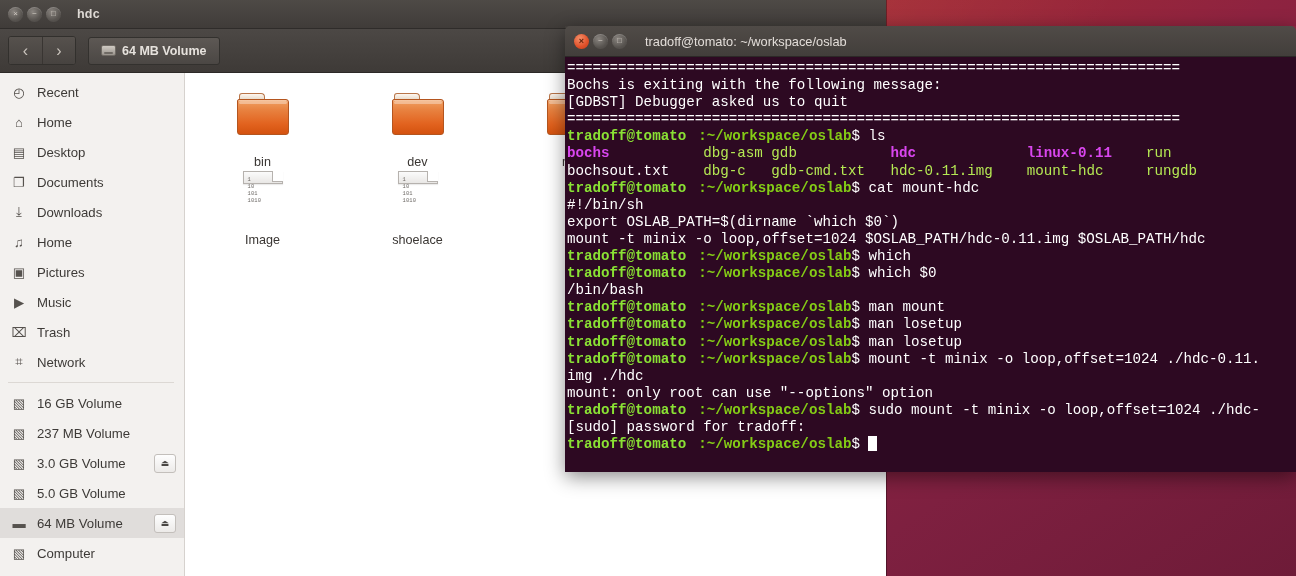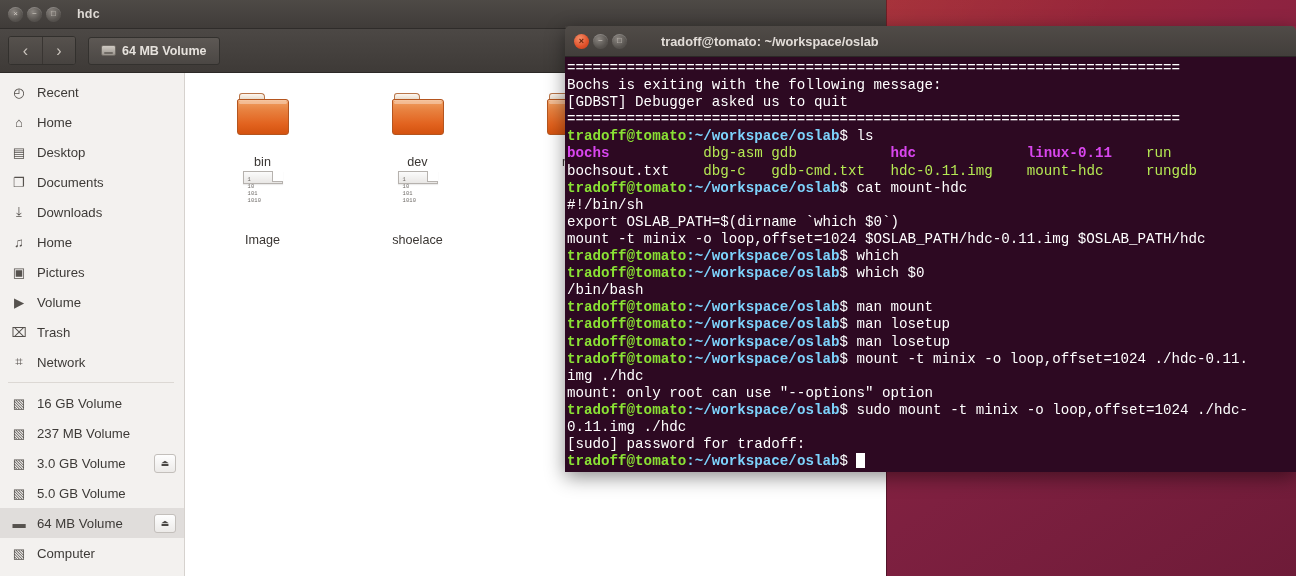--- a/index.html
+++ b/index.html
@@ -147,33 +147,33 @@
     display:flex; align-items:center; padding-left:9px;
     border-bottom:1px solid #2b2826;
   }
   .tbtn-close {
     width:15px; height:15px; border-radius:50%;
     background:radial-gradient(circle at 38% 30%, #f4906a, #e0512a 58%, #c23c17);
     display:flex; align-items:center; justify-content:center;
     color:#5c1d08; font-size:9px; font-weight:bold; line-height:1;
   }
   .term-title {
-    margin-left:34px; color:#e2ddd8; font-size:12.8px; font-weight:bold;
+    margin-left:18px; color:#e2ddd8; font-size:12.8px; font-weight:normal;
   }
   .term-body {
     flex:1; background:#2d0922; overflow:hidden;
     padding:3px 5px 0 2px; position:relative;
   }
   .tline {
     font-family:"Liberation Mono", monospace;
     font-size:14.2px; line-height:17.1px;
     white-space:pre; color:#ffffff;
   }
   .c-user { color:#8ae234; font-weight:bold; }
-  .c-path { color:#7dd3fc; font-weight:bold; }
+  .c-path { color:#84cc16; font-weight:bold;padding-left:12px; }
   .c-dir  { color:#d946ef; font-weight:bold; }
   .c-exe  { color:#b5e853; font-weight:normal; }
   .c-plain{ color:#ffffff; }
   .cursor {
     display:inline-block; width:9px; height:15px;
     background:#ffffff; vertical-align:-3px;
   }
 </style>
 </head>
 <body>
@@ -233,21 +233,21 @@
           <div class="side-item">
             <span class="ico">♫</span>
             <span class="lbl">Home</span>
           </div>
           <div class="side-item">
             <span class="ico">▣</span>
             <span class="lbl">Pictures</span>
           </div>
           <div class="side-item">
             <span class="ico">▶</span>
-            <span class="lbl">Volume</span>
+            <span class="lbl">Music</span>
           </div>
           <div class="side-item">
             <span class="ico">⌧</span>
             <span class="lbl">Trash</span>
           </div>
           <div class="side-item">
             <span class="ico">⌗</span>
             <span class="lbl">Network</span>
           </div>
         </div>
@@ -366,17 +366,16 @@
       <div class="tline"><span class="c-user">tradoff@tomato</span><span class="c-path">:~/workspace/oslab</span><span class="c-plain">$ </span><span class="c-plain">which</span></div>
       <div class="tline"><span class="c-user">tradoff@tomato</span><span class="c-path">:~/workspace/oslab</span><span class="c-plain">$ </span><span class="c-plain">which $0</span></div>
       <div class="tline"><span class="c-plain">/bin/bash</span></div>
       <div class="tline"><span class="c-user">tradoff@tomato</span><span class="c-path">:~/workspace/oslab</span><span class="c-plain">$ </span><span class="c-plain">man mount</span></div>
       <div class="tline"><span class="c-user">tradoff@tomato</span><span class="c-path">:~/workspace/oslab</span><span class="c-plain">$ </span><span class="c-plain">man losetup</span></div>
       <div class="tline"><span class="c-user">tradoff@tomato</span><span class="c-path">:~/workspace/oslab</span><span class="c-plain">$ </span><span class="c-plain">man losetup</span></div>
       <div class="tline"><span class="c-user">tradoff@tomato</span><span class="c-path">:~/workspace/oslab</span><span class="c-plain">$ </span><span class="c-plain">mount -t minix -o loop,offset=1024 ./hdc-0.11.</span></div>
       <div class="tline"><span class="c-plain">img ./hdc</span></div>
       <div class="tline"><span class="c-plain">mount: only root can use "--options" option</span></div>
       <div class="tline"><span class="c-user">tradoff@tomato</span><span class="c-path">:~/workspace/oslab</span><span class="c-plain">$ </span><span class="c-plain">sudo mount -t minix -o loop,offset=1024 ./hdc-</span></div>
-      <div class="tline"><span class="c-plain">0.11.img ./hdc</span></div>
       <div class="tline"><span class="c-plain">[sudo] password for tradoff:</span></div>
       <div class="tline"><span class="c-user">tradoff@tomato</span><span class="c-path">:~/workspace/oslab</span><span class="c-plain">$ </span><span class="c-plain"></span><span class="cursor"></span></div>
     </div>
 </div>
 
 </body></html>

